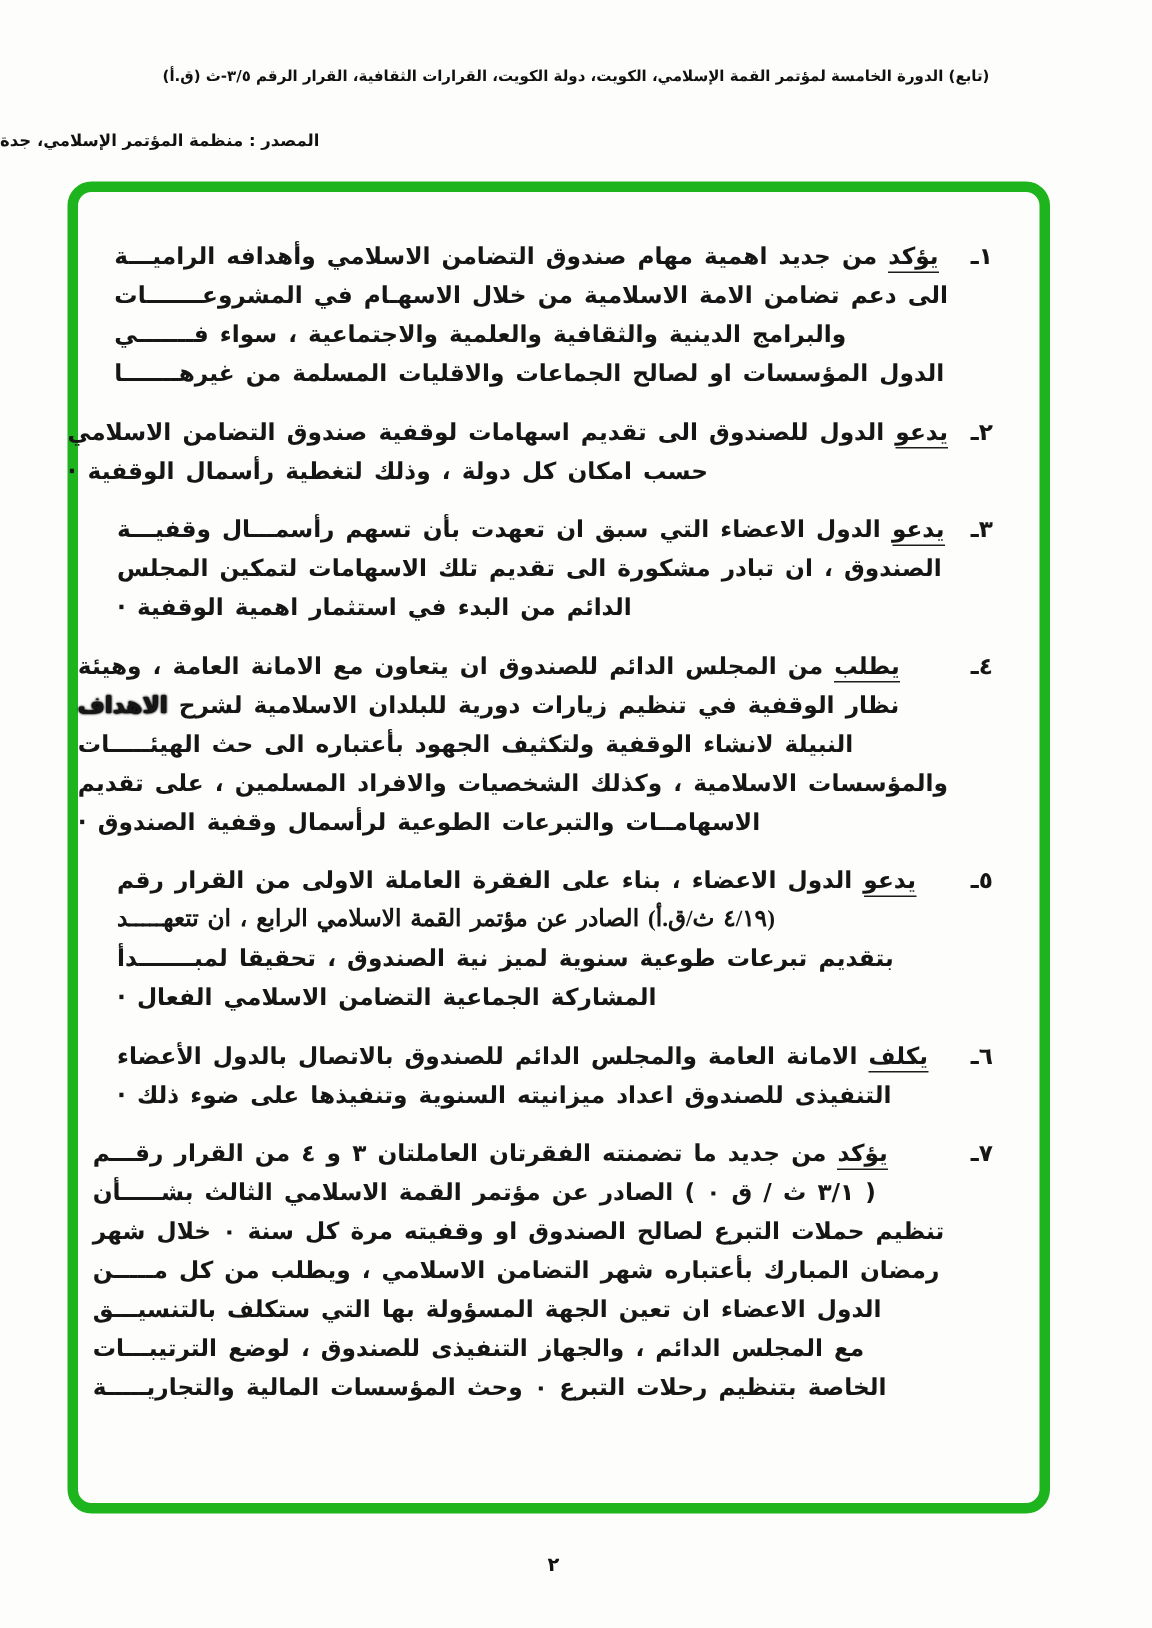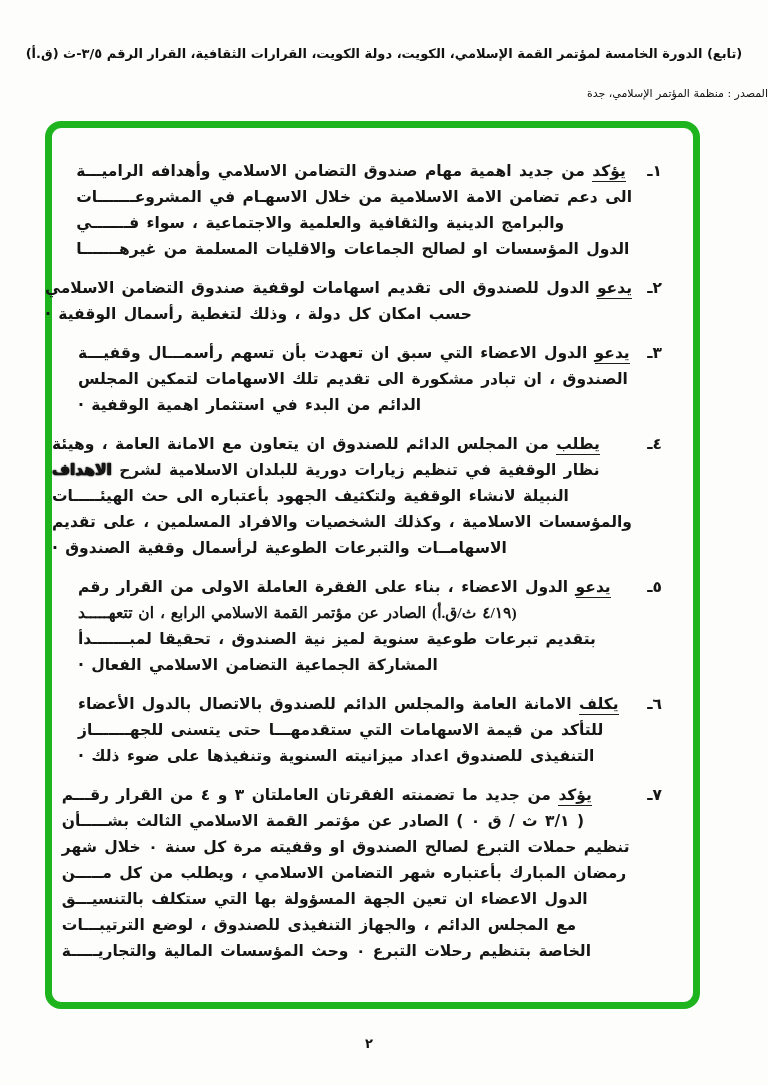--- a/index.html
+++ b/index.html
@@ -4,26 +4,26 @@
 <style>
   html,body{margin:0;padding:0;}
   body{
     width:768px;height:1085px;position:relative;
     background:#fdfdfb;
     font-family:"DejaVu Sans","Liberation Sans",sans-serif;
     color:#161616;overflow:hidden;
   }
   .header-title{
     position:absolute;top:46px;right:0;left:0;
-    text-align:center;font-weight:700;font-size:13px;
+    text-align:center;font-weight:700;font-size:10px;
     letter-spacing:0;color:#111;
   }
   .header-source{
     position:absolute;top:87px;right:0;left:0;
-    text-align:right;font-weight:400;font-size:11px;color:#111;
+    text-align:left;font-weight:700;font-size:11px;color:#111;
   }
   .frame{
     position:absolute;left:45px;top:121px;width:655px;height:888px;
     box-sizing:border-box;border:7px solid #1eb41e;border-radius:16px;
     background:transparent;
   }
   .content{
     position:absolute;left:78px;top:158px;width:584px;
     direction:rtl;font-weight:700;font-size:15.5px;
     word-spacing:2px;
@@ -105,21 +105,20 @@
       <div class="line pr28">(٤/١٩ ث/ق.أ) الصادر عن مؤتمر القمة الاسلامي الرابع ، ان تتعهـــــد</div>
       <div class="line">بتقديم تبرعات طوعية سنوية لميز نية الصندوق ، تحقيقا لمبـــــــدأ</div>
       <div class="line">المشاركة الجماعية  التضامن الاسلامي الفعال ·</div>
     </div>
   </div>
 
   <div class="item">
     <div class="num">٦ـ</div>
     <div class="body">
       <div class="line"><span class="lead">يكلف</span> <span>الامانة العامة والمجلس الدائم للصندوق بالاتصال بالدول الأعضاء</span></div>
-      <div class="line">للتأكد من قيمة الاسهامات التي ستقدمهـــا حتى يتسنى للجهـــــــاز</div>
       <div class="line">التنفيذى للصندوق اعداد ميزانيته السنوية وتنفيذها على ضوء ذلك ·</div>
     </div>
   </div>
 
   <div class="item">
     <div class="num">٧ـ</div>
     <div class="body">
       <div class="line"><span class="lead">يؤكد</span> <span>من جديد ما تضمنته الفقرتان العاملتان ٣ و ٤ من القرار رقـــم</span></div>
       <div class="line pr48">( ٣/١ ث / ق ٠  ) الصادر عن مؤتمر القمة الاسلامي الثالث بشـــــأن</div>
       <div class="line">تنظيم حملات التبرع لصالح الصندوق او وقفيته مرة كل سنة ٠ خلال شهر</div>

